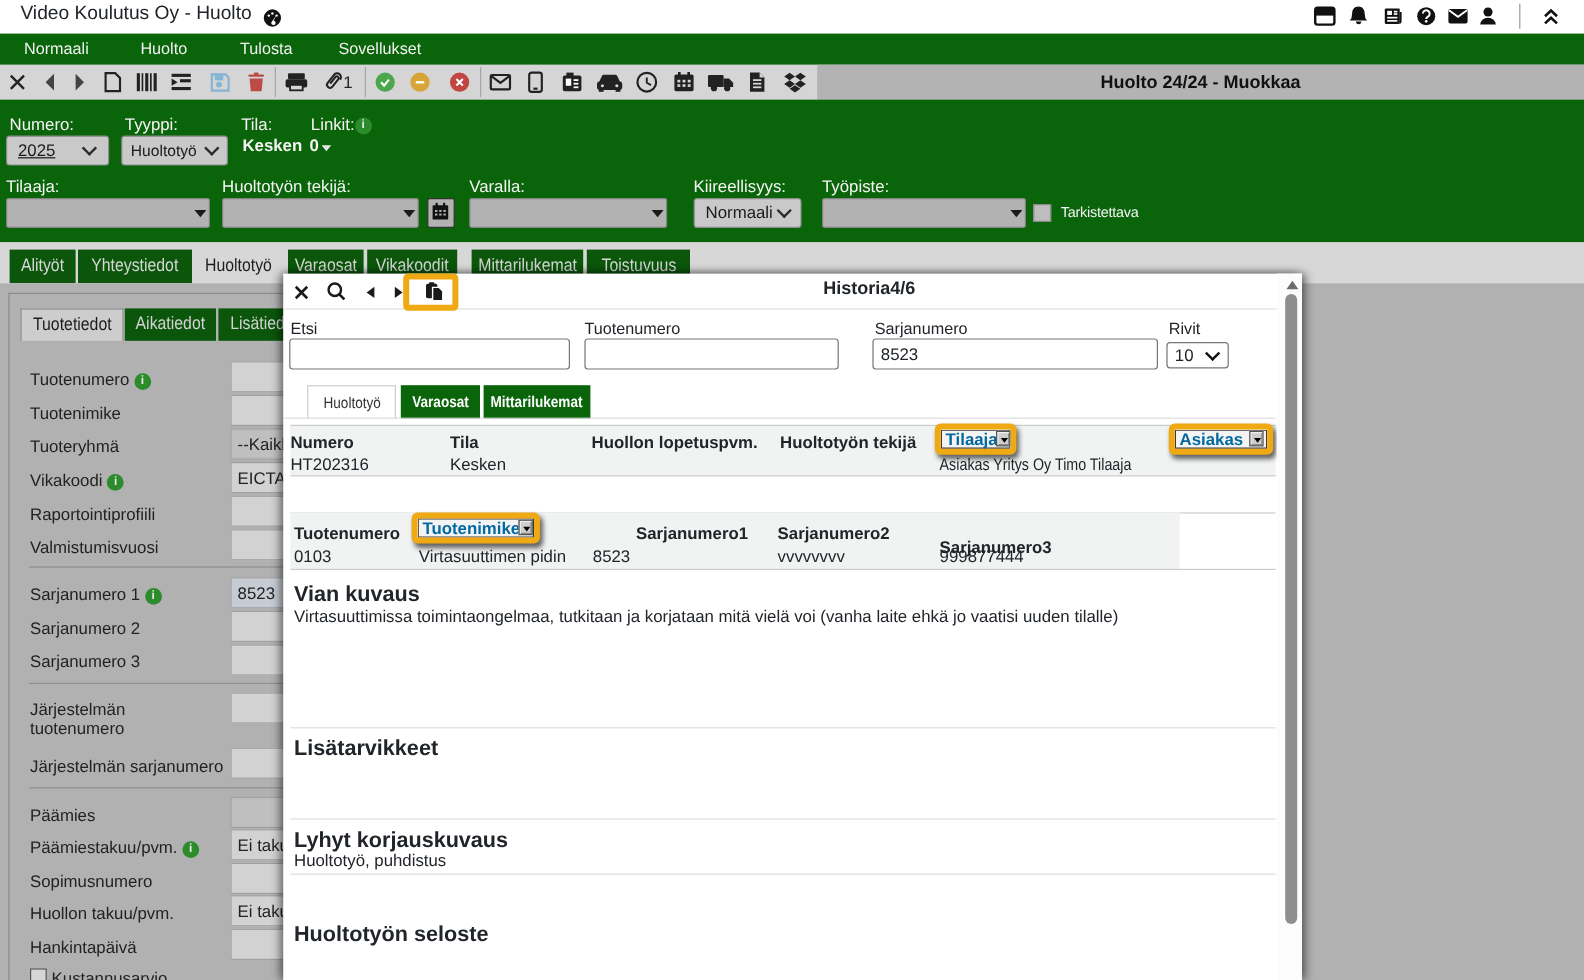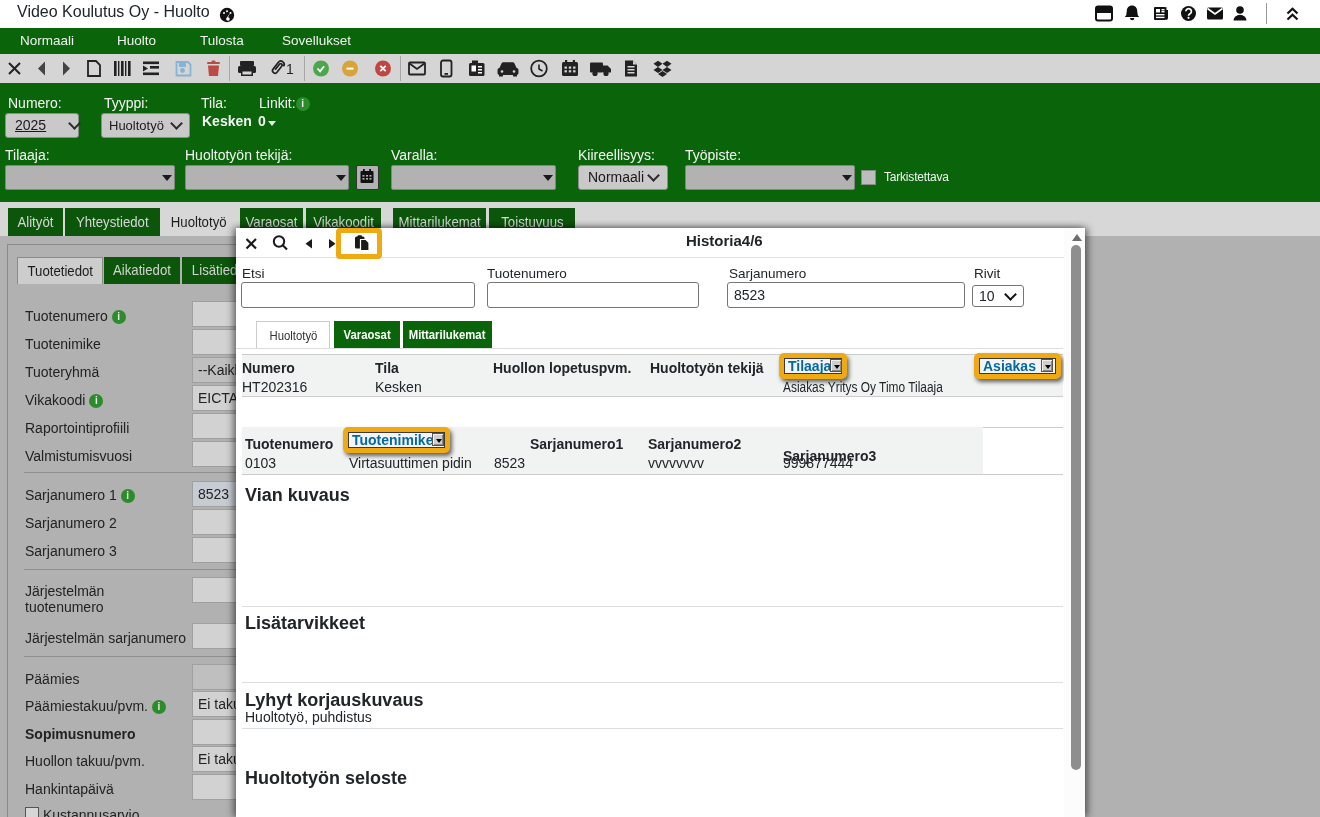--- a/index.html
+++ b/index.html
@@ -213,28 +213,31 @@
         <path d="M662.5 9.8 L658 6.7 L653.5 9.8 L658 12.9 z"></path>
         <path d="M662.5 9.8 L667 6.7 L671.5 9.8 L667 12.9 z"></path>
         <path d="M662.5 16 L658 12.9 L653.5 16 L658 19.1 z"></path>
         <path d="M662.5 16 L667 12.9 L671.5 16 L667 19.1 z"></path>
         <path d="M658 20 L662.5 23 L667 20 L662.5 17 z"></path>
       </g>
     </svg>
     <div class="tbsep" style="left:229px;"></div>
     <div class="tbsep" style="left:304px;"></div>
     <div class="tbsep" style="left:400px;"></div>
+    <div id="tbright">
+      <div id="tbtitle">Huolto 24/24 - Muokkaa</div>
+    </div>
   </div>
 
   <div class="abs" id="gform">
     <div class="glabel" style="left:8px;top:12px;">Numero:</div>
     <div class="glabel" style="left:104px;top:12px;">Tyyppi:</div>
     <div class="glabel" style="left:201px;top:12px;">Tila:</div>
     <div class="glabel" style="left:259px;top:12px;">Linkit:<span class="info">i</span></div>
-    <div class="gsel1" style="left:5px;top:30px;width:74px;text-decoration:underline;">2025<div class="chev" style="left:64px;top:5px;"></div></div>
+    <div class="gsel1" style="left:5px;top:30px;width:86px;text-decoration:underline;">2025<div class="chev" style="left:64px;top:5px;"></div></div>
     <div class="gsel1" style="left:101px;top:30px;width:89px;font-size:13px;padding-left:7px;">Huoltotyö<div class="chev" style="left:70px;top:5px;"></div></div>
     <div class="glabel" style="left:202px;top:30px;font-weight:bold;font-size:14px;">Kesken</div>
     <div class="glabel" style="left:258px;top:30px;font-weight:bold;font-size:14px;">0</div>
     <div class="abs" style="left:268px;top:38px;width:0;height:0;border-left:4px solid transparent;border-right:4px solid transparent;border-top:5px solid #e8e8e8;"></div>
 
     <div class="glabel" style="left:5px;top:64px;">Tilaaja:</div>
     <div class="glabel" style="left:185px;top:64px;">Huoltotyön tekijä:</div>
     <div class="glabel" style="left:391px;top:64px;">Varalla:</div>
     <div class="glabel" style="left:578px;top:64px;">Kiireellisyys:</div>
     <div class="glabel" style="left:685px;top:64px;">Työpiste:</div>
@@ -311,21 +314,21 @@
     <div class="fsep" style="top:333px;"></div>
 
     <div class="flabel" style="top:347px;">Järjestelmän<br>tuotenumero</div>
     <div class="flabel" style="top:394px;">Järjestelmän sarjanumero</div>
     <div class="finput" style="top:341px;"></div>
     <div class="finput" style="top:387px;"></div>
     <div class="fsep" style="top:420px;"></div>
 
     <div class="flabel" style="top:435px;">Päämies</div>
     <div class="flabel" style="top:462px;">Päämiestakuu/pvm. <span class="info">i</span></div>
-    <div class="flabel" style="top:490px;font-weight:bold;">Sopimusnumero</div>
+    <div class="flabel" style="top:490px;">Sopimusnumero</div>
     <div class="flabel" style="top:517px;">Huollon takuu/pvm.</div>
     <div class="flabel" style="top:545px;">Hankintapäivä</div>
     <div class="finput" style="top:428px;background:#bfbfbf;"></div>
     <div class="finput" style="top:455px;">Ei takuuta</div>
     <div class="finput" style="top:483px;"></div>
     <div class="finput" style="top:510px;">Ei takuuta</div>
     <div class="finput" style="top:538px;"></div>
     <div class="abs" style="left:25px;top:571px;width:14px;height:14px;background:#d6d6d6;border:1px solid #555;"></div>
     <div class="flabel" style="left:43px;top:571px;">Kustannusarvio</div>
   </div>
@@ -386,20 +389,21 @@
     <div class="m td" style="left:9px;top:227px;">0103</div>
     <div class="m td" style="left:113px;top:227px;">Virtasuuttimen pidin</div>
     <div class="m td" style="left:258px;top:227px;">8523</div>
     <div class="m td" style="left:412px;top:227px;">vvvvvvvv</div>
     <div class="m td" style="left:547px;top:227px;">999877444</div>
     <div class="amber" style="left:107px;top:199px;width:107px;height:26px;"></div>
     <div class="ambtxt" style="left:116px;top:204px;">Tuotenimike</div>
     <div class="dropbtn" style="left:196px;top:205px;"></div>
 
     <div class="m bold14" style="left:9px;top:257px;">Vian kuvaus</div>
+    <div class="m td" style="left:9px;top:277px;">Virtasuuttimissa toimintaongelmaa, tutkitaan ja korjataan mitä vielä voi (vanha laite ehkä jo vaatisi uuden tilalle)</div>
     <div class="mhr" style="top:378px;"></div>
     <div class="m bold14" style="left:9px;top:385px;">Lisätarvikkeet</div>
     <div class="mhr" style="top:454px;"></div>
     <div class="m bold14" style="left:9px;top:462px;">Lyhyt korjauskuvaus</div>
     <div class="m td" style="left:9px;top:481px;">Huoltotyö, puhdistus</div>
     <div class="mhr" style="top:500px;"></div>
     <div class="m bold14" style="left:9px;top:508px;margin-top:32px;">Huoltotyön seloste</div>
 
     <div class="m" id="msb" style="left:828px;top:0;width:21px;height:589px;background:#fcfcfc;"></div>
     <div class="m" style="left:836px;top:6px;width:0;height:0;border-left:5px solid transparent;border-right:5px solid transparent;border-bottom:7px solid #6d6d6d;"></div>

